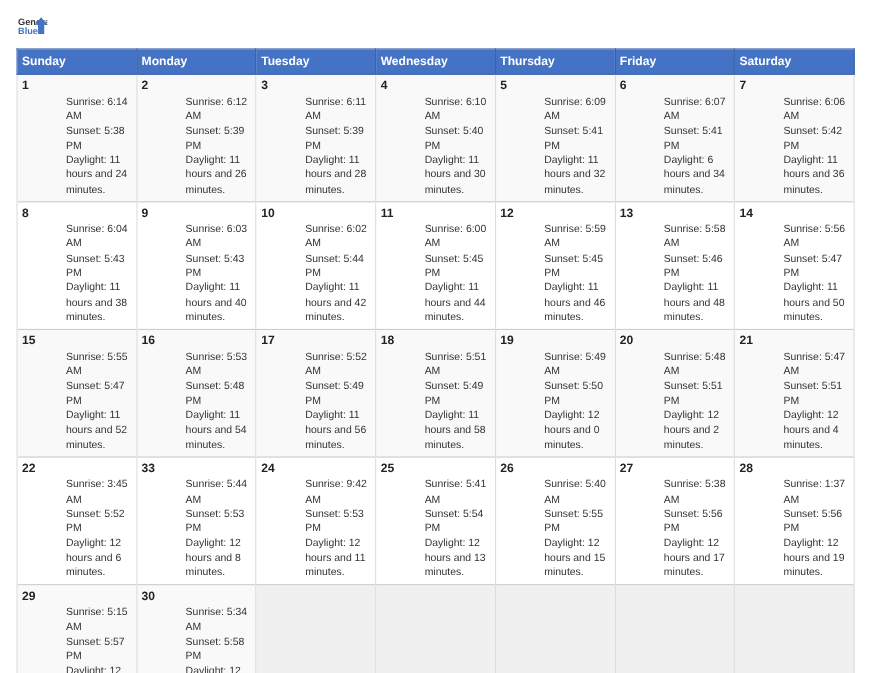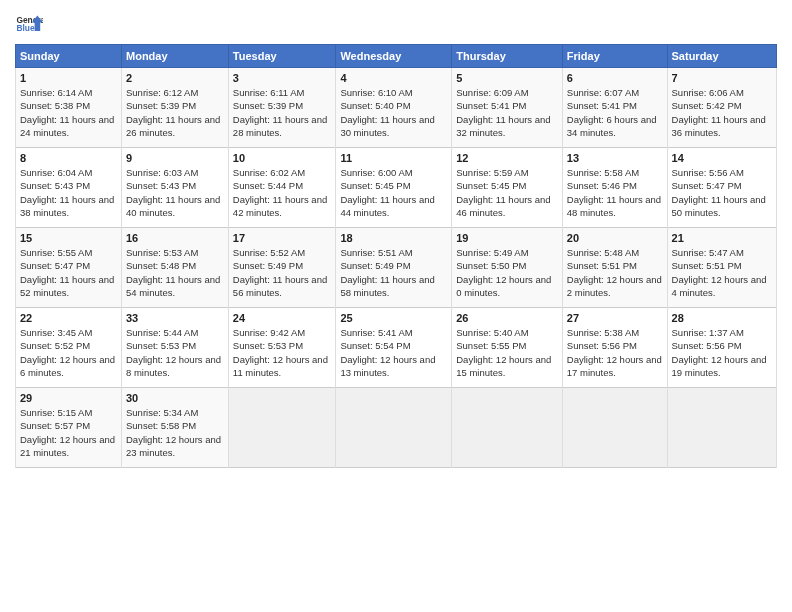--- a/index.html
+++ b/index.html
@@ -72,20 +72,21 @@
     .day-num {
       font-size: 11px;
       font-weight: bold;
       color: #222;
       display: block;
       margin-bottom: 2px;
     }
     .day-info {
       color: #333;
       line-height: 1.4;
+      margin-left: 40px;
     }
     .empty-cell {
       background: #f0f0f0 !important;
     }
   </style>
 </head>
 <body>
 
 <div class="header-row">
   <div class="logo">

